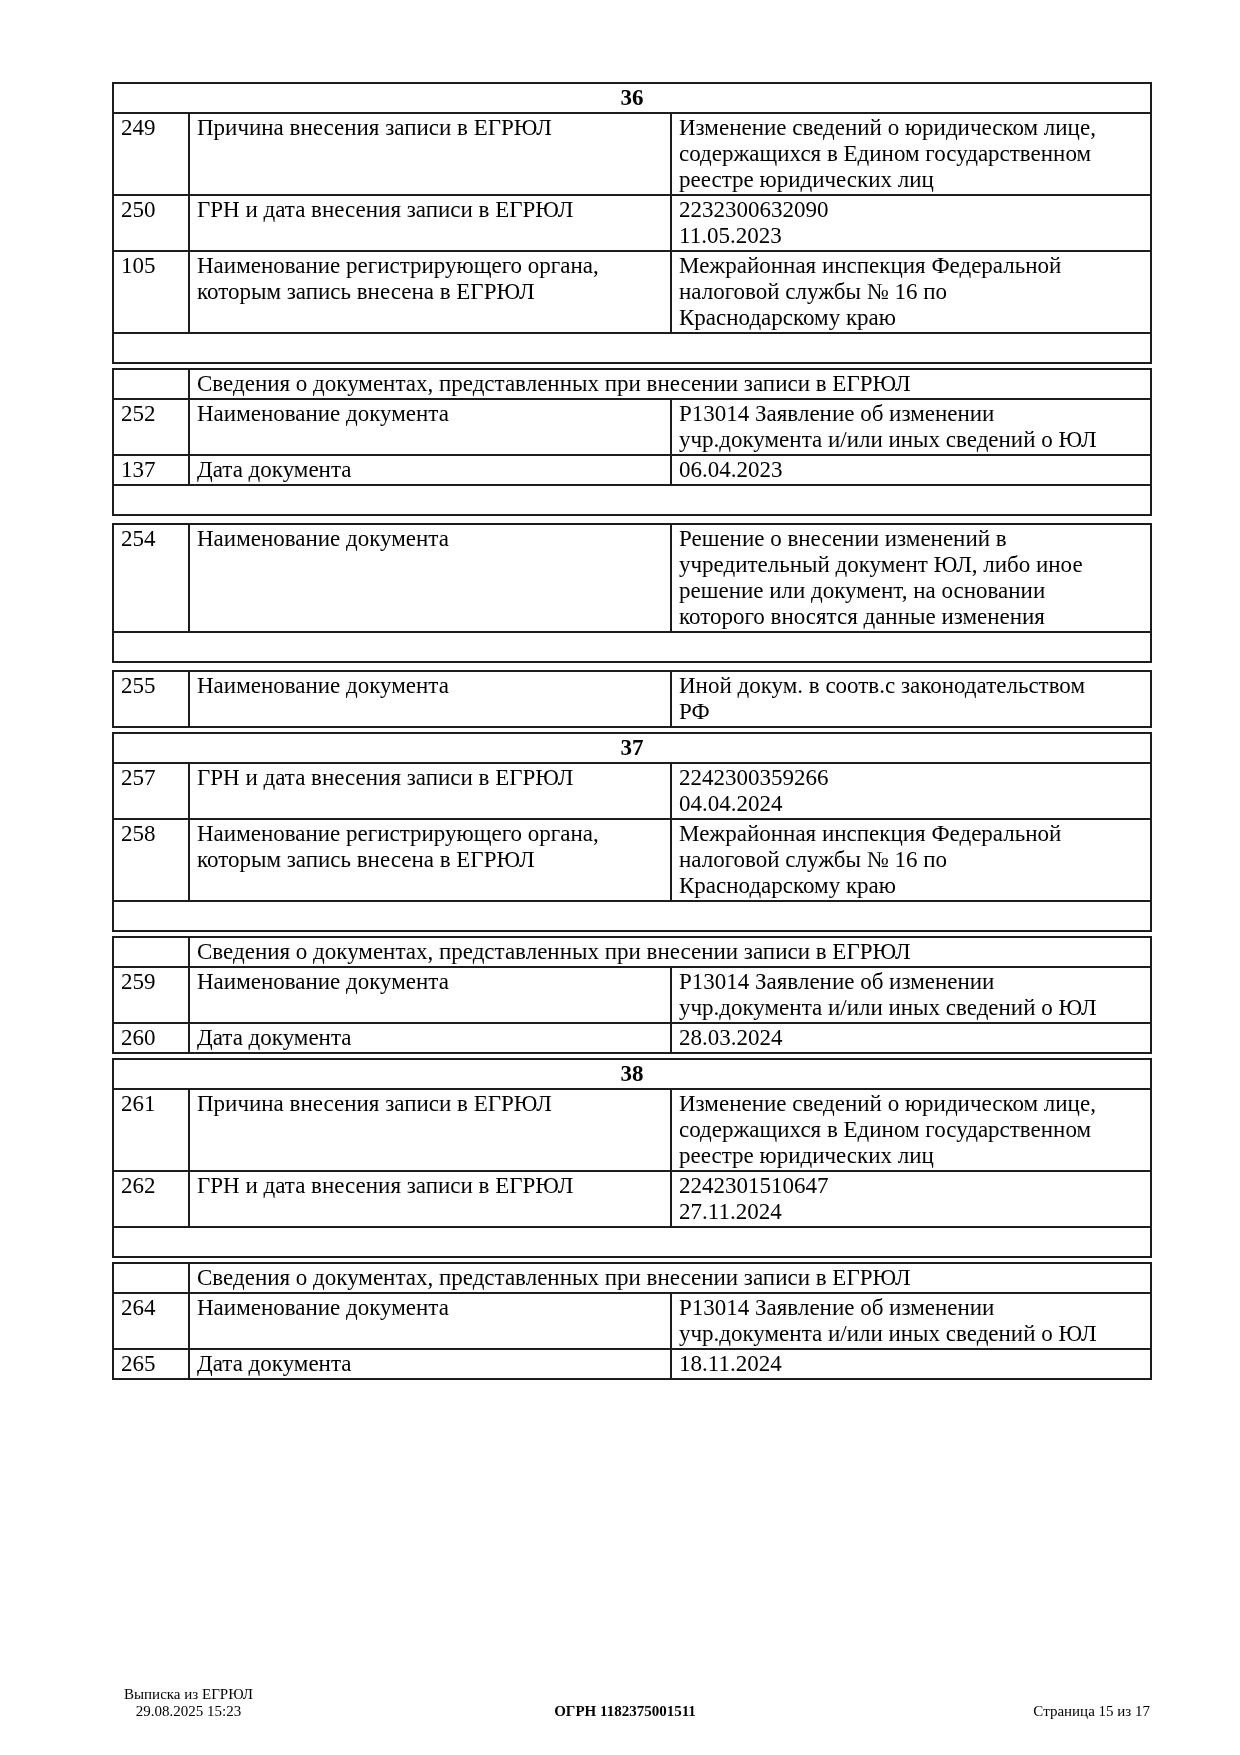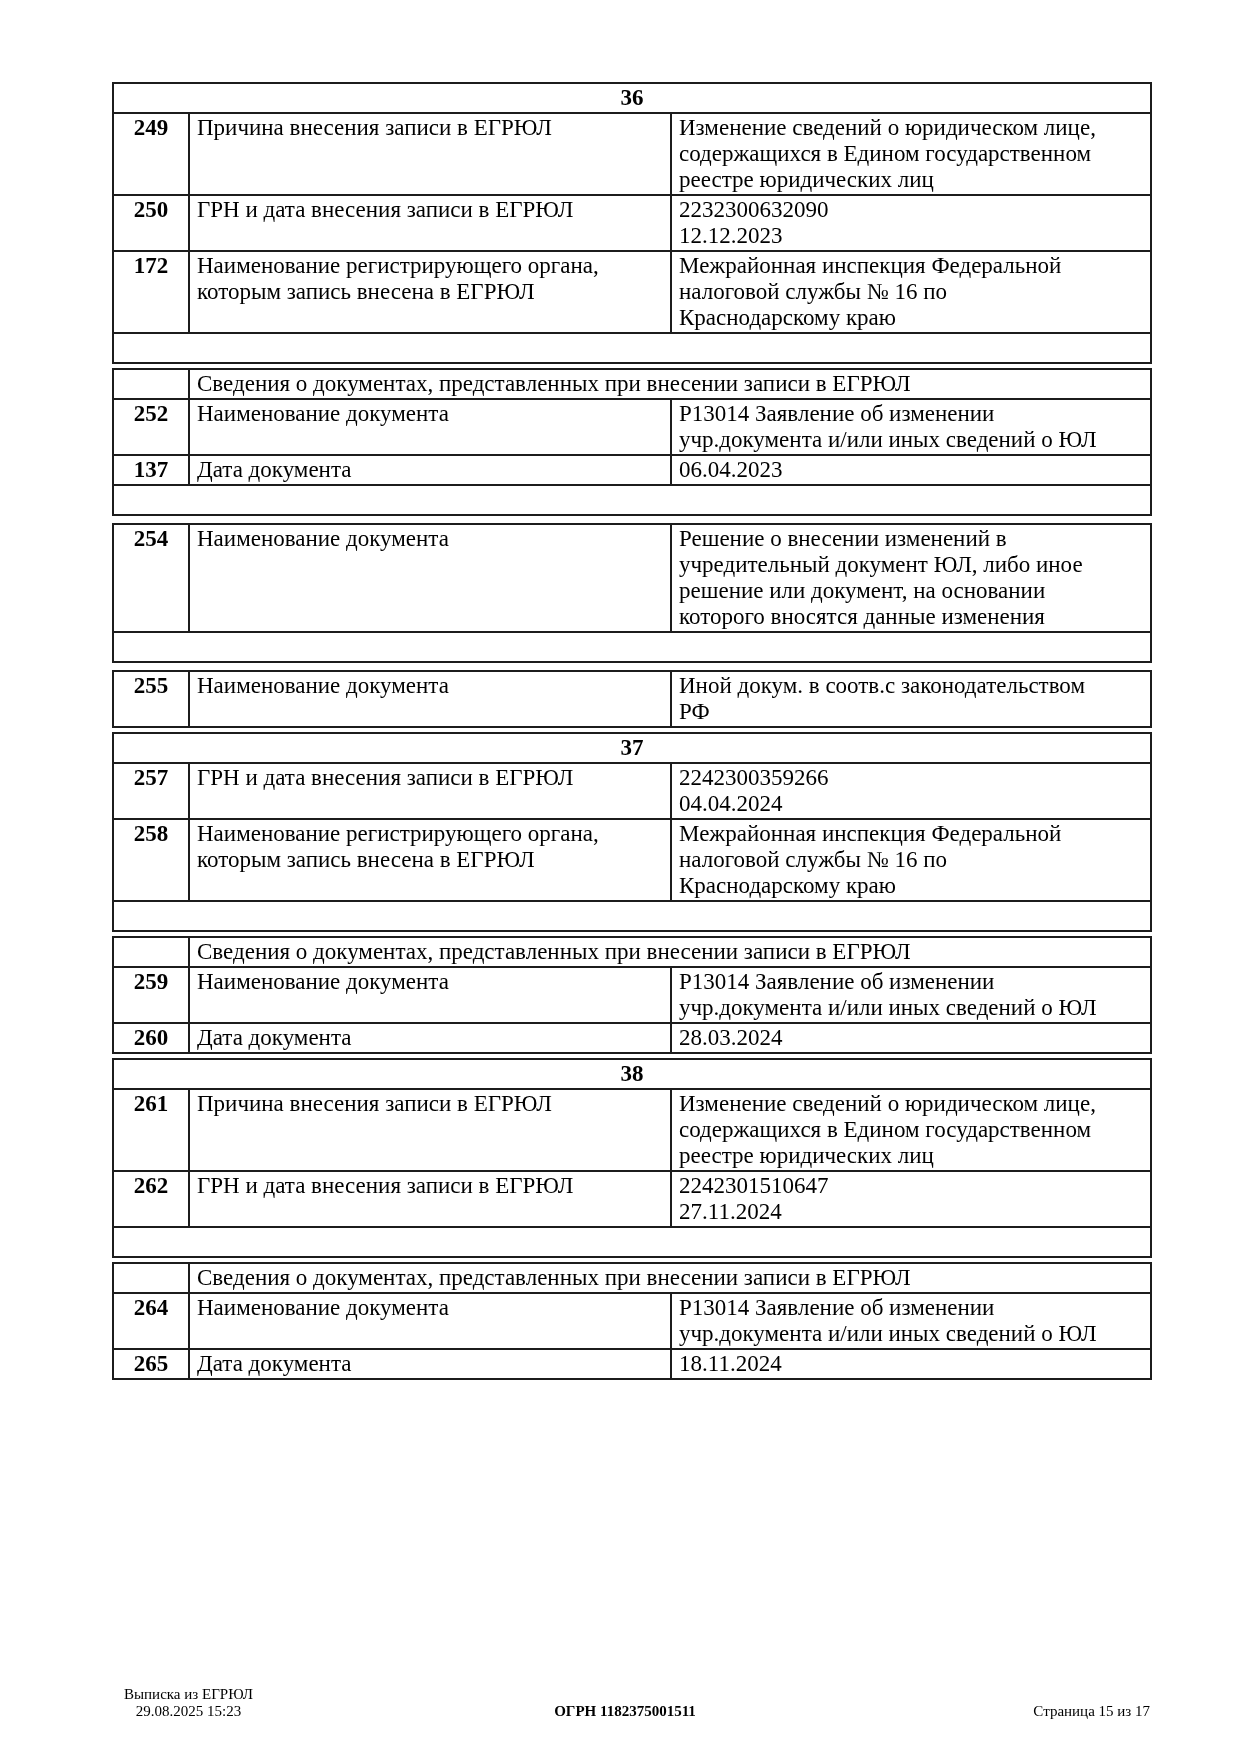--- a/index.html
+++ b/index.html
@@ -21,21 +21,21 @@
     line-height:26px;
   }
   table.grid td{
     border:2px solid #1c1c1c;
     vertical-align:top;
     padding:1px 7px;
   }
   col.w1{width:76px}
   col.w2{width:482px}
   col.w3{width:480px}
-  td.c1{text-align:center;padding:1px 2px;font-weight:bold;}
+  td.c1{padding:1px 2px;}
   td.c2,td.c3,td.dh{white-space:pre-line;}
   td.sec{text-align:center;font-weight:bold;padding:1px 0;}
   td.sp{height:26px;padding:0;}
   .mb4{margin-bottom:4px;}
   .mb6{margin-bottom:7px;}
   .footer{
     position:absolute;left:112px;top:1686px;width:1038px;
     font-size:15px;line-height:17px;
   }
   .f-left{position:absolute;left:12px;top:0;text-align:center;}
@@ -62,24 +62,24 @@
         <td class="c1">249</td>
         <td class="c2">Причина внесения записи в ЕГРЮЛ</td>
         <td class="c3">Изменение сведений о юридическом лице,
 содержащихся в Едином государственном
 реестре юридических лиц</td>
       </tr>
       <tr>
         <td class="c1">250</td>
         <td class="c2">ГРН и дата внесения записи в ЕГРЮЛ</td>
         <td class="c3">2232300632090
-12.12.2023</td>
-      </tr>
-      <tr>
-        <td class="c1">172</td>
+11.05.2023</td>
+      </tr>
+      <tr>
+        <td class="c1">105</td>
         <td class="c2">Наименование регистрирующего органа,
 которым запись внесена в ЕГРЮЛ</td>
         <td class="c3">Межрайонная инспекция Федеральной
 налоговой службы № 16 по
 Краснодарскому краю</td>
       </tr>
       <tr>
             <td class="sp" colspan="3"></td>
           </tr>
     </tbody>

